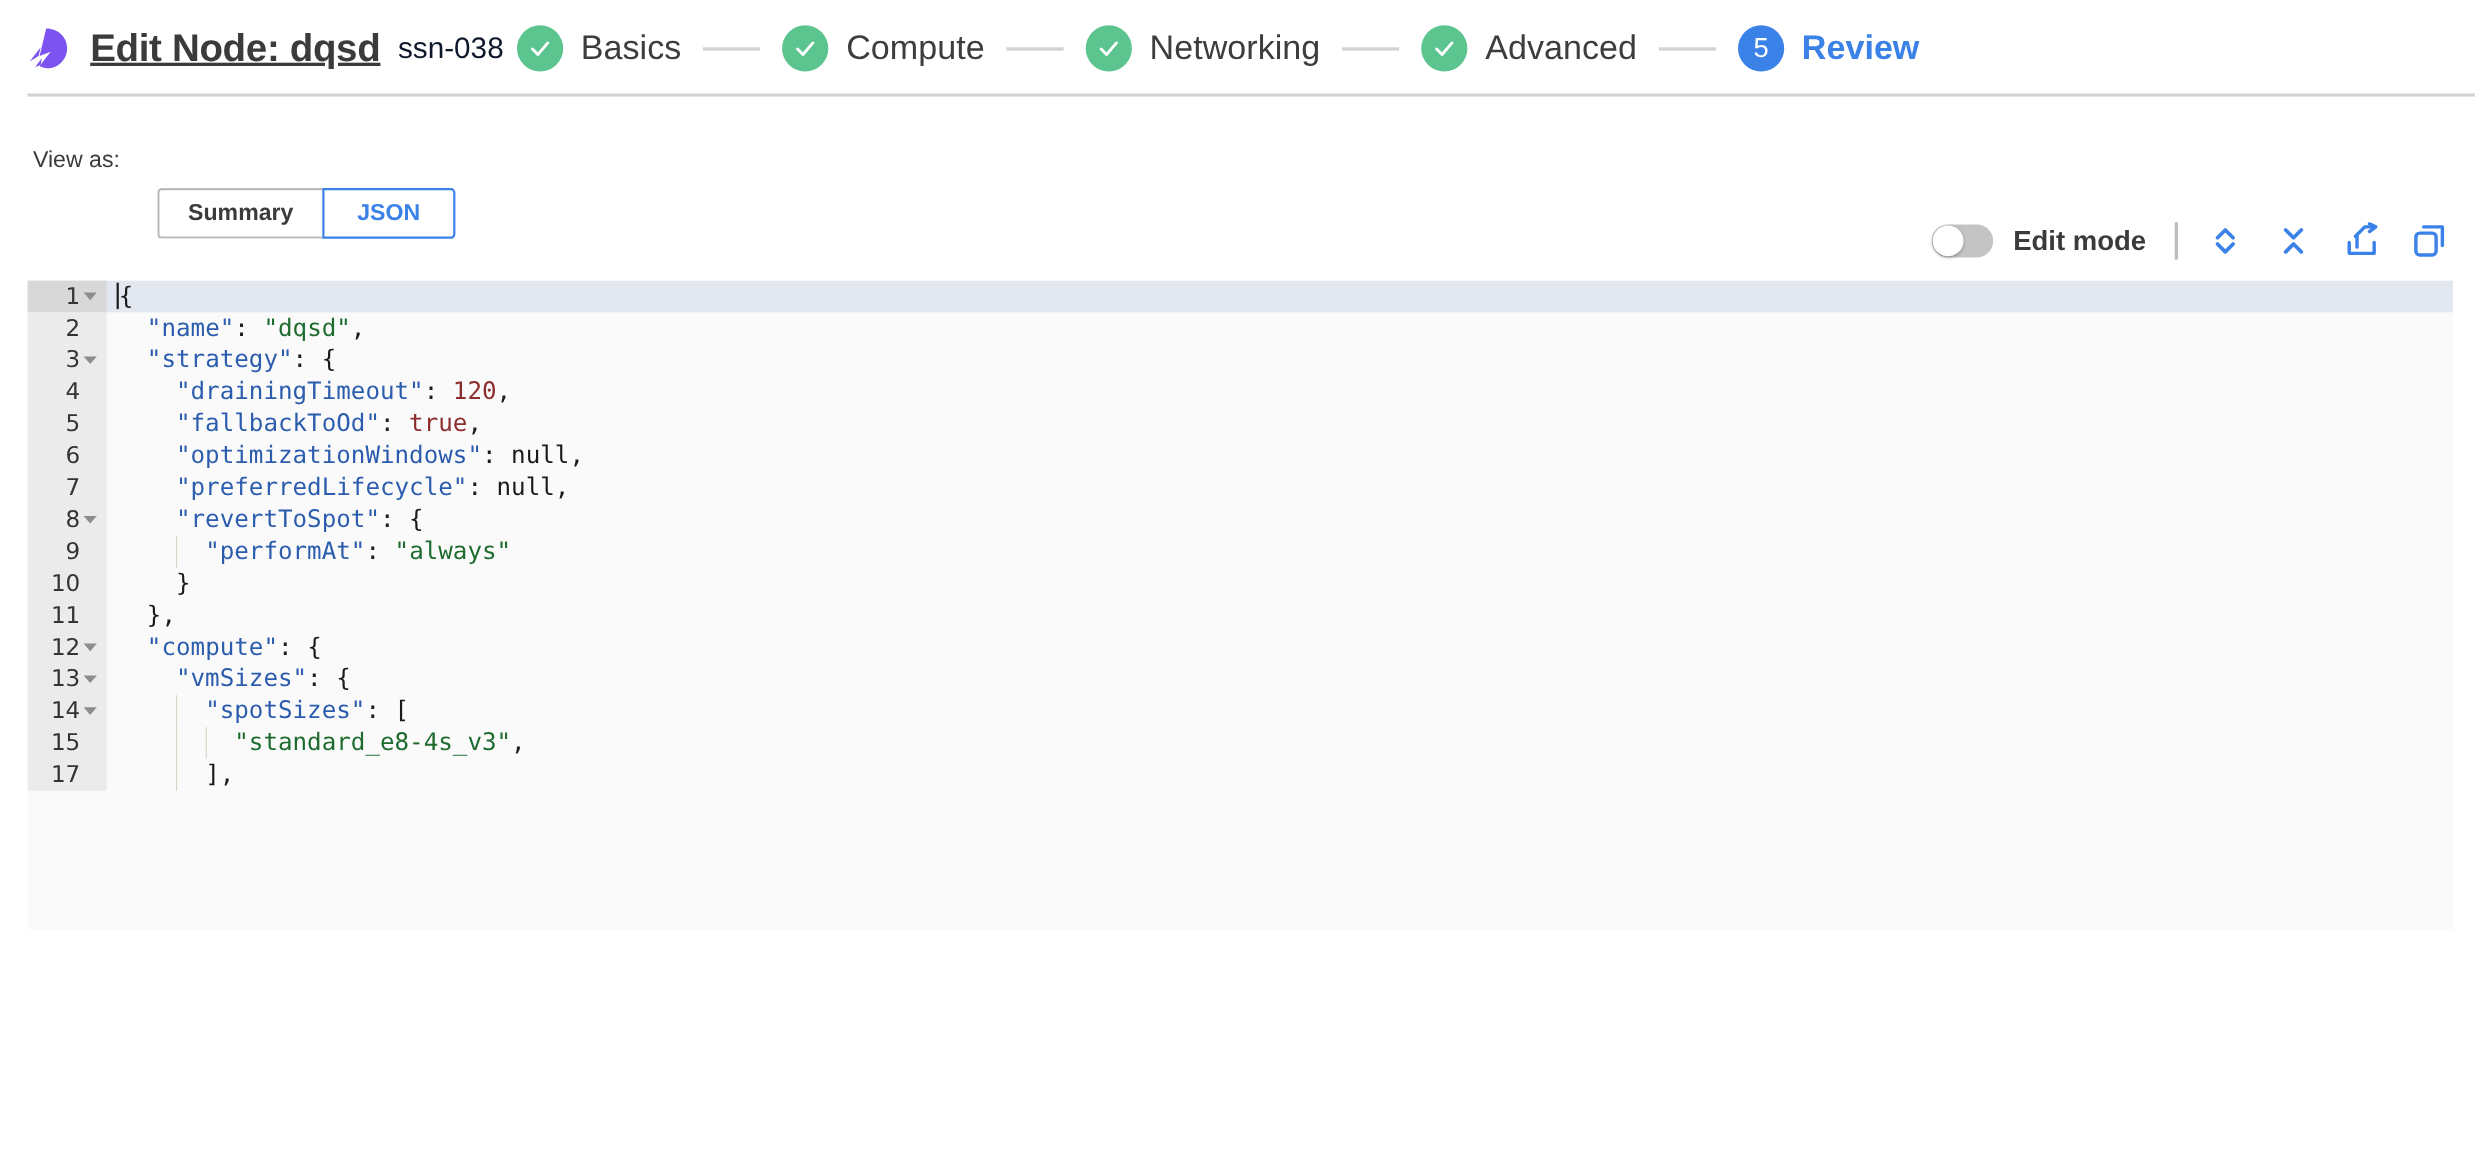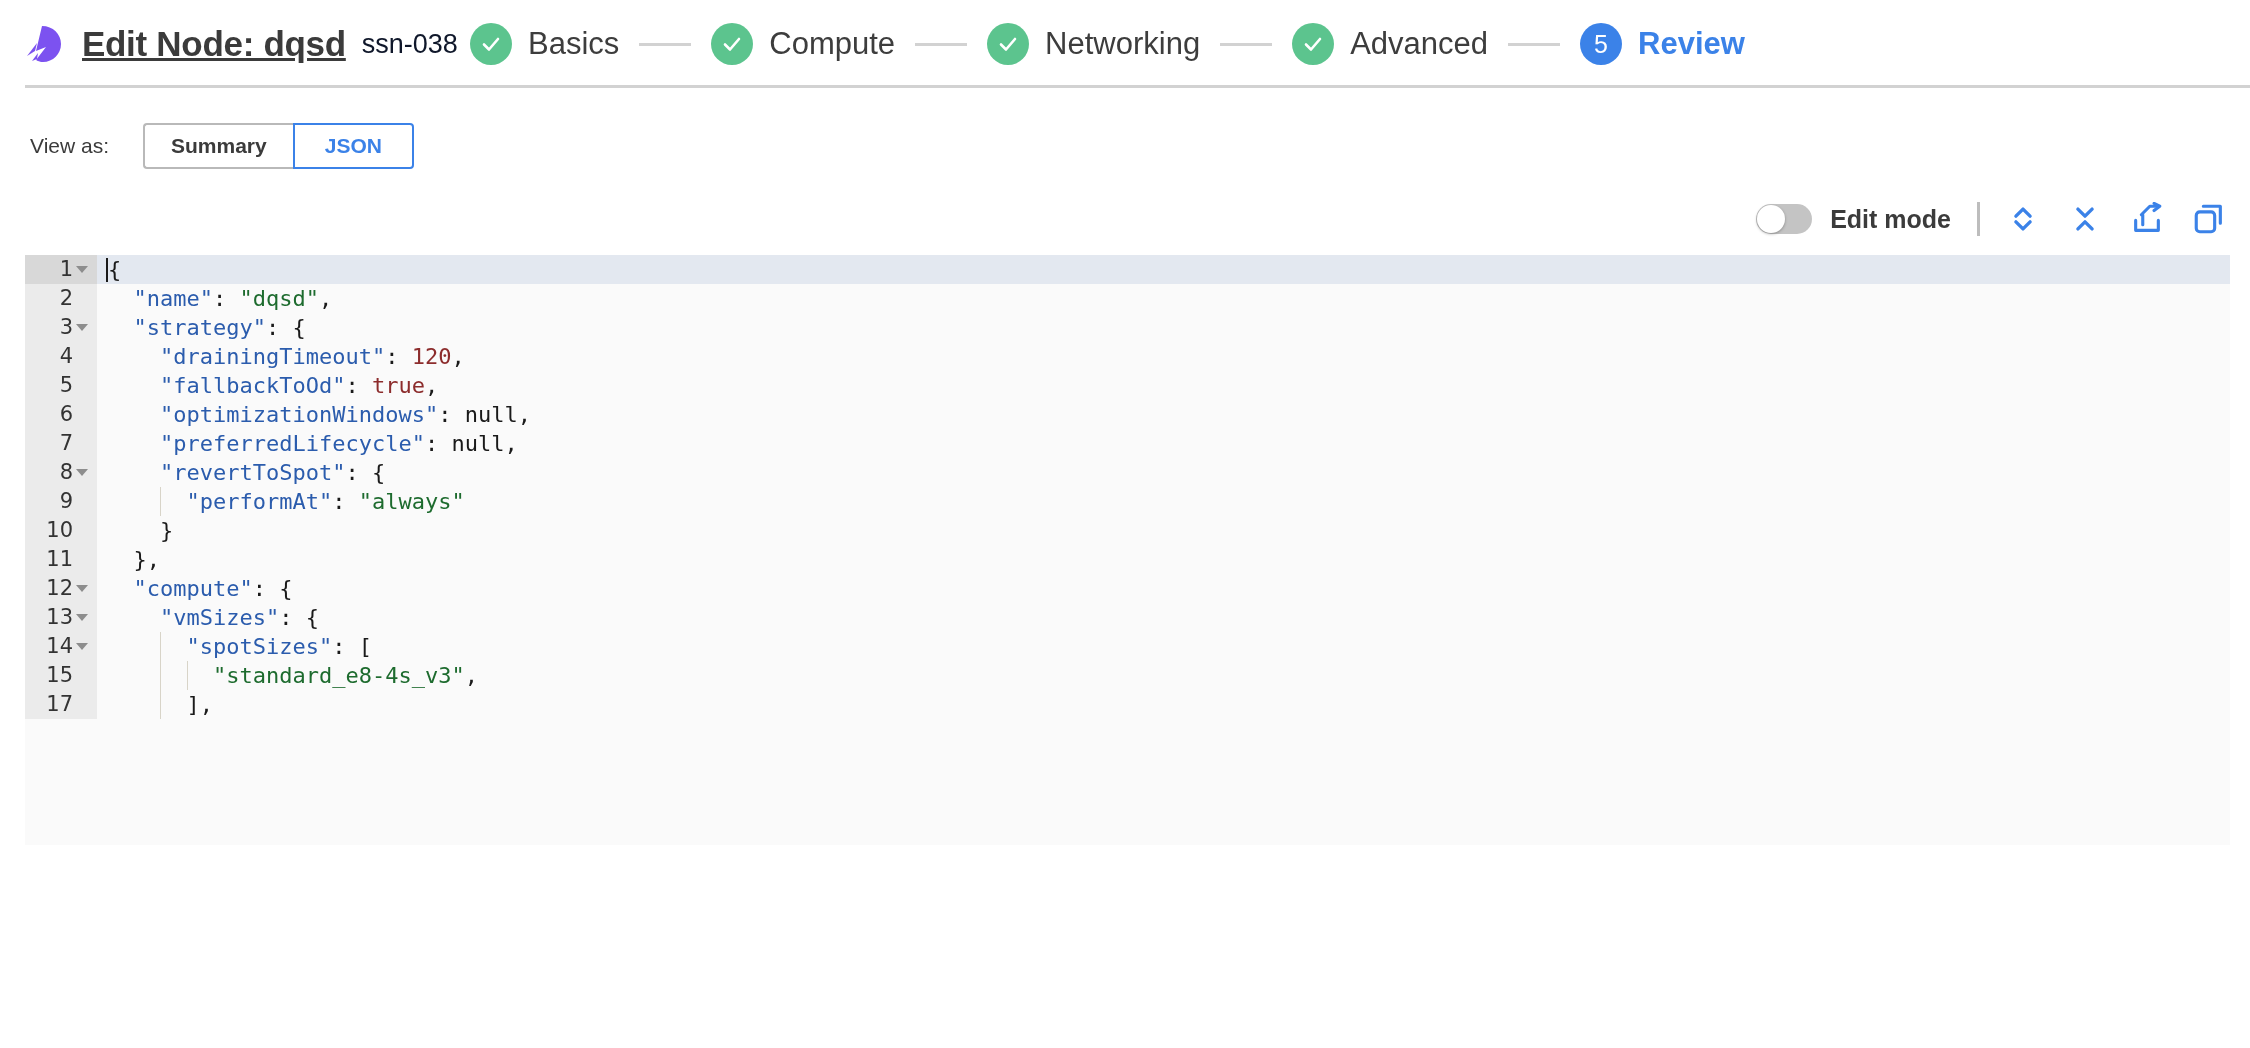--- a/index.html
+++ b/index.html
@@ -131,20 +131,21 @@
     height: 46px;
     display: flex;
     align-items: center;
     justify-content: center;
     padding: 0 26px;
     font-size: 21px;
     font-weight: 700;
     background: #ffffff;
     cursor: pointer;
     user-select: none;
+    margin-top: 48px;
   }
   .seg-btn.inactive {
     border: 2px solid #b9b9b9;
     border-right: none;
     color: #3b3b3b;
     border-radius: 4px 0 0 4px;
   }
   .seg-btn.active {
     border: 2px solid #3b82e8;
     color: #3b82e8;

